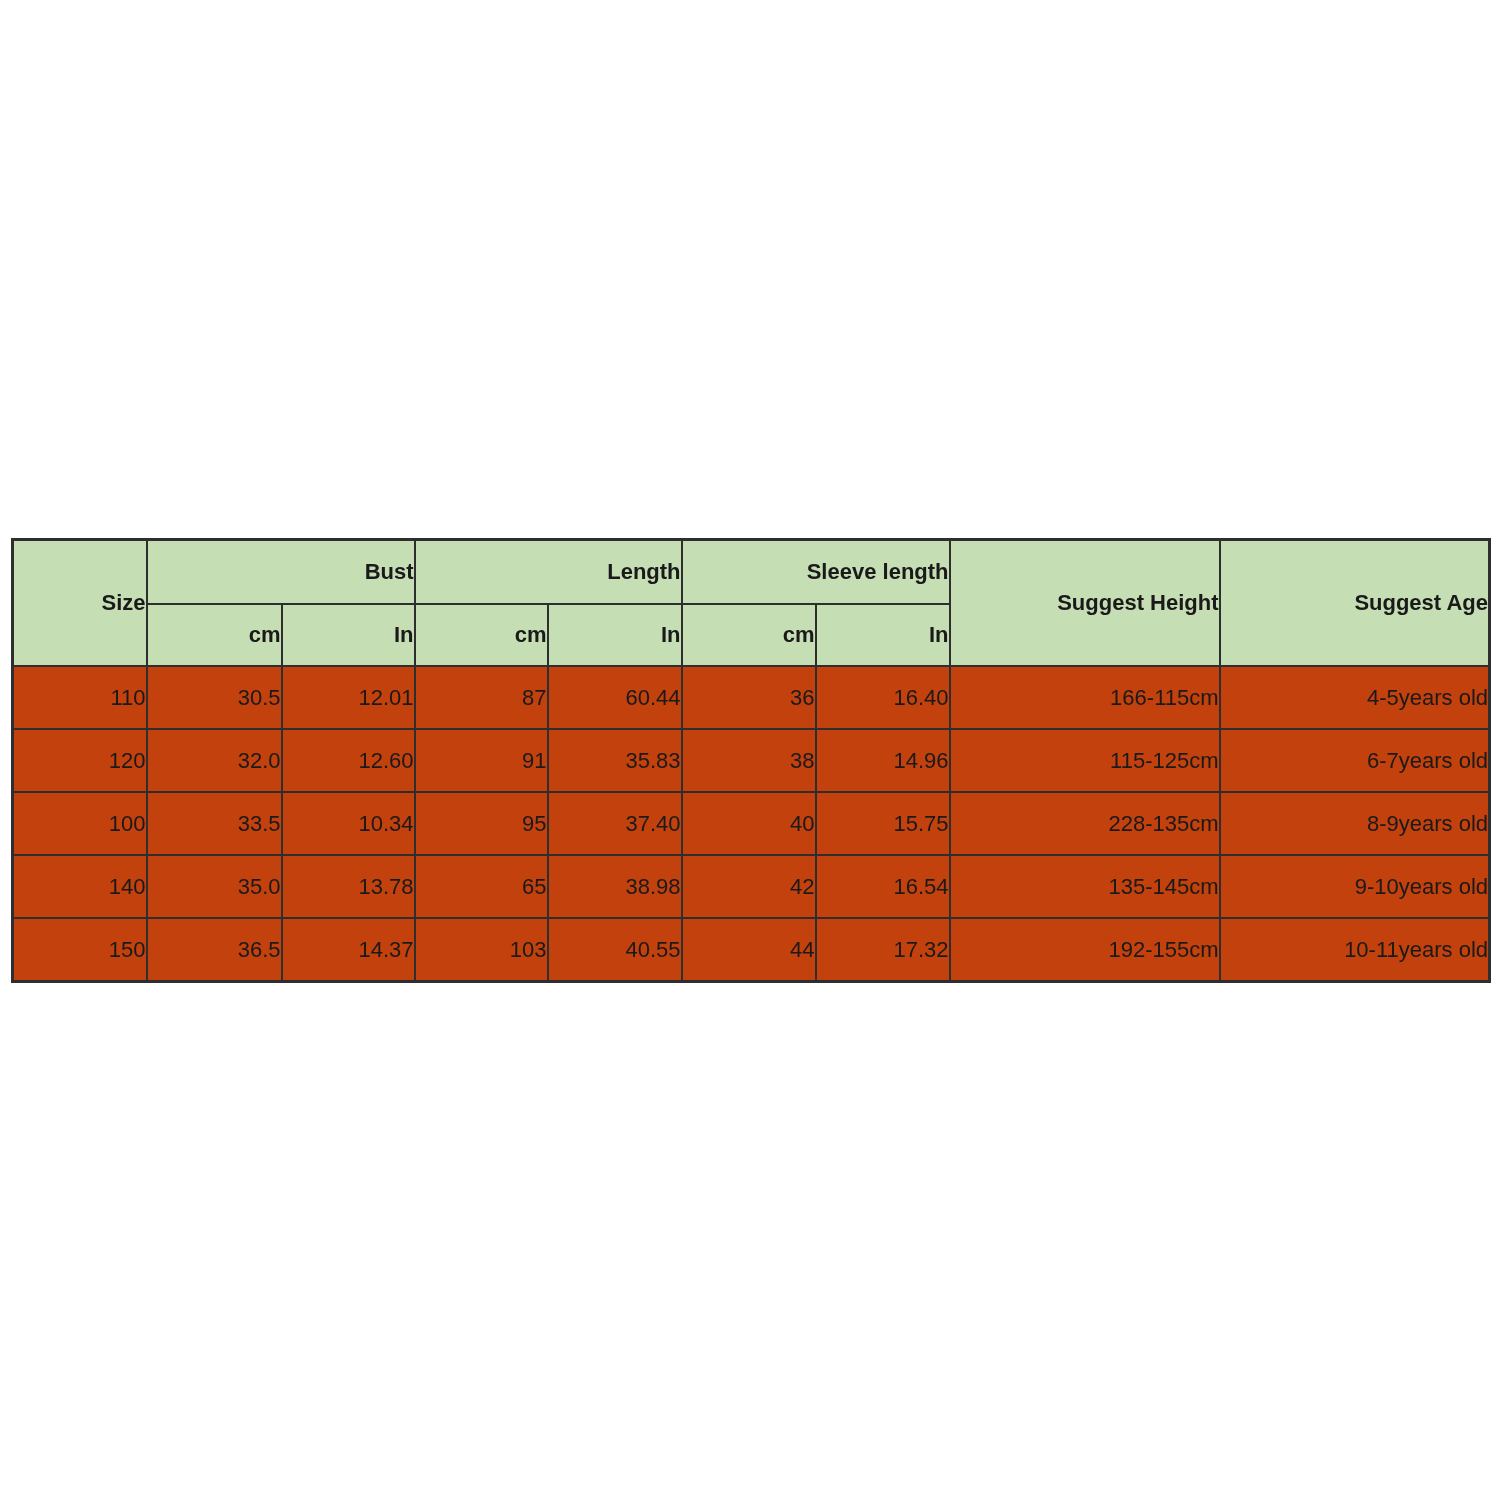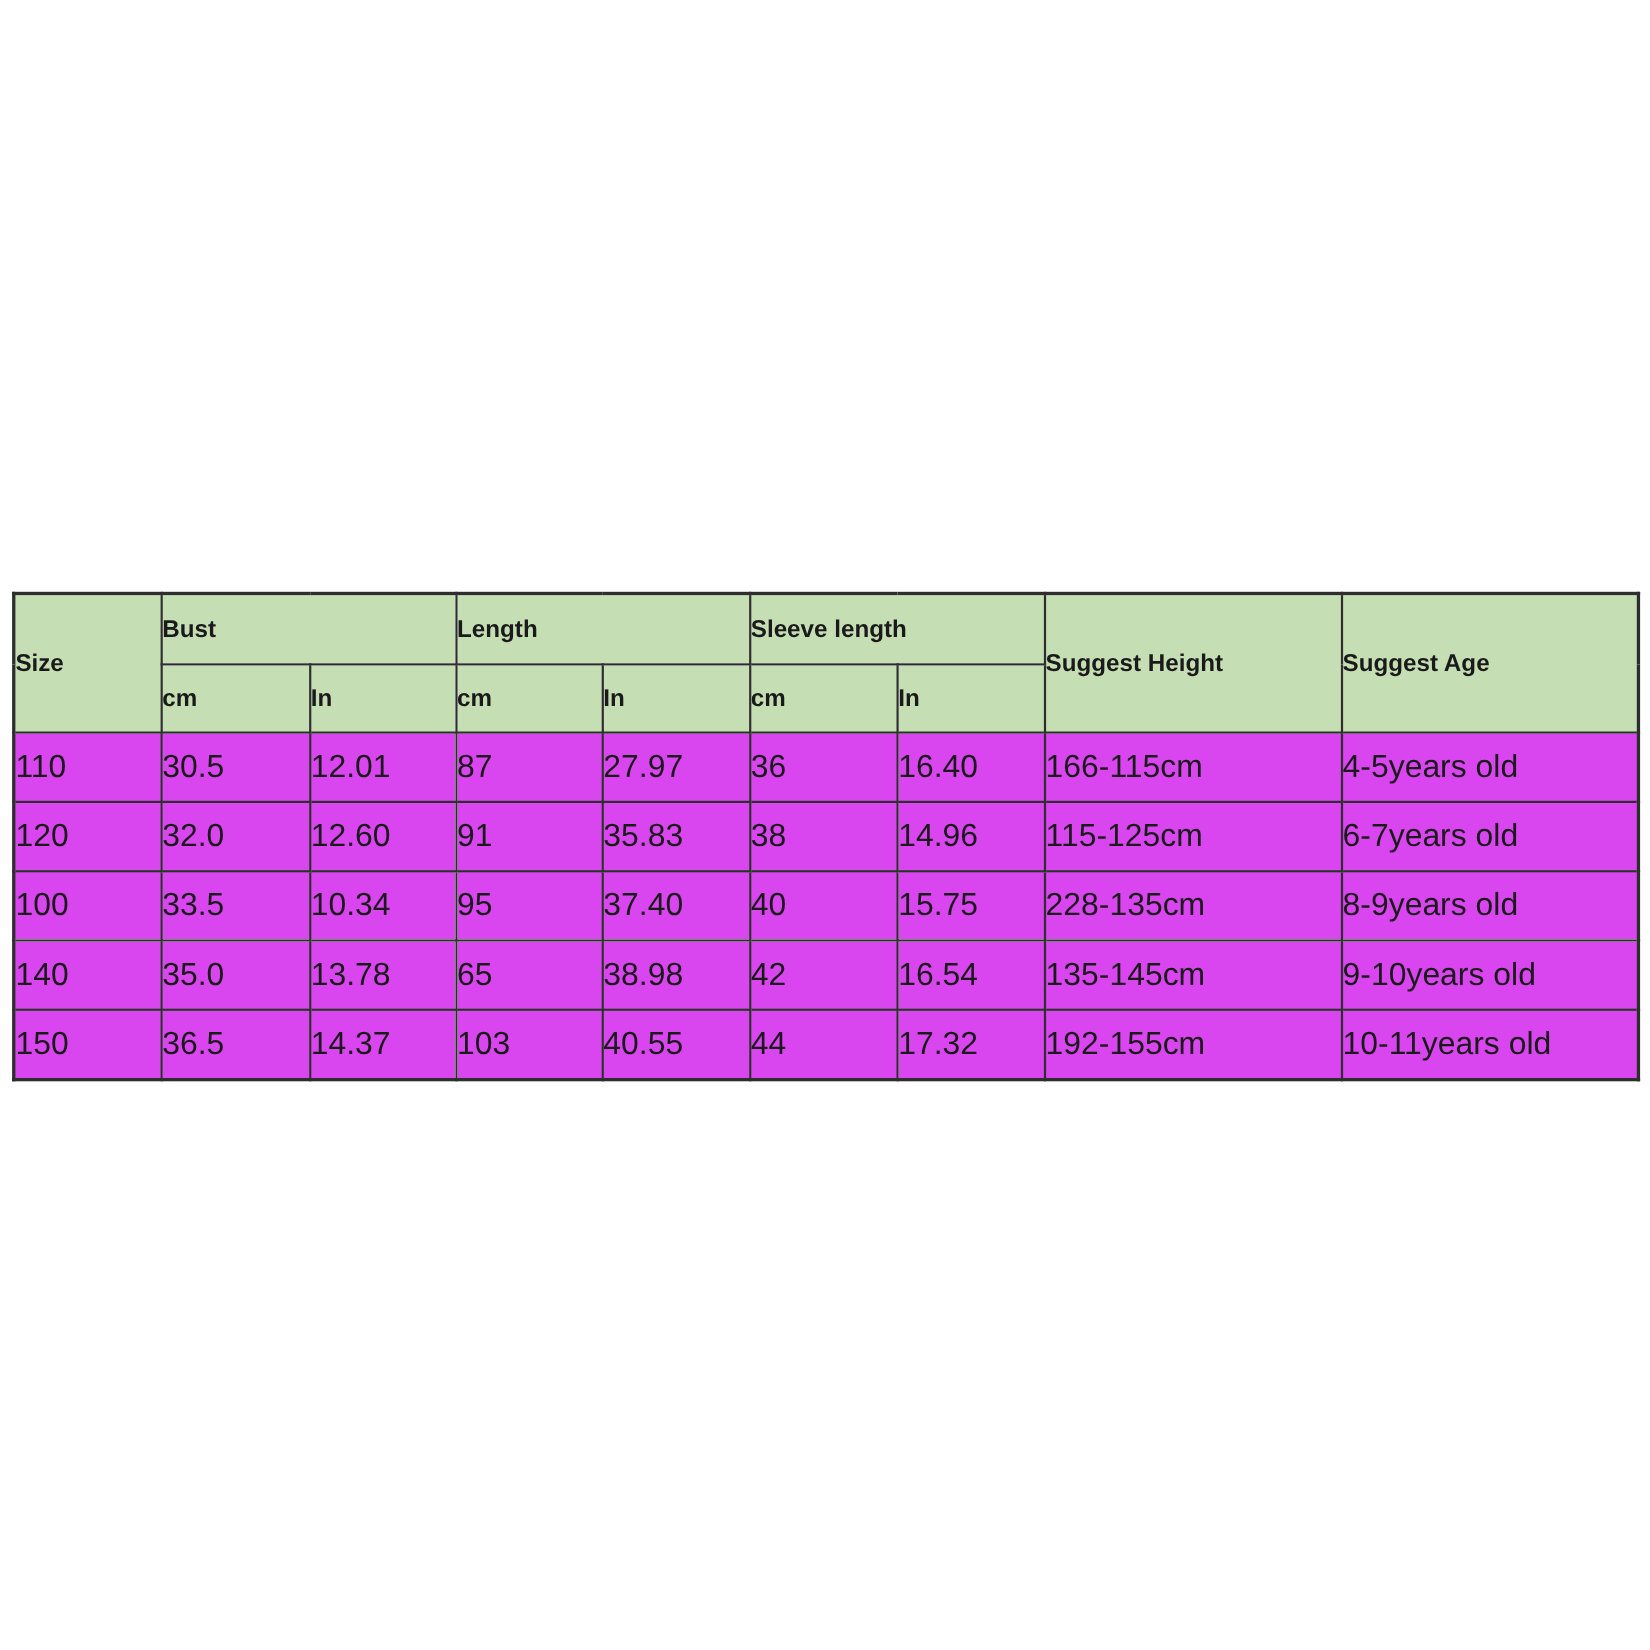--- a/index.html
+++ b/index.html
@@ -20,37 +20,37 @@
     left: 11px;
     top: 538px;
     width: 1477px;
     border-collapse: collapse;
     table-layout: fixed;
     border: 3px solid #2e2e2e;
   }
   table.size-table th,
   table.size-table td {
     border: 2px solid #2e2e2e;
-    text-align: left;
+    text-align: right;
     vertical-align: middle;
     padding: 0;
     overflow: hidden;
     white-space: nowrap;
   }
   table.size-table th {
     background: #c6deb4;
     font-weight: bold;
     font-size: 22px;
   }
   tr.hrow1 th { height: 62px; }
   tr.hrow2 th { height: 60px; }
   table.size-table td {
-    background: #d946ef;
+    background: #c2410c;
     font-weight: normal;
-    font-size: 29px;
+    font-size: 22px;
     height: 61px;
   }
 </style>
 </head>
 <body>
 
 <div class="page">
   <table class="size-table">
     <colgroup>
       <col style="width:134px">
@@ -80,21 +80,21 @@
         <th>cm</th>
         <th>In</th>
       </tr>
     </thead>
     <tbody>
       <tr>
         <td>110</td>
         <td>30.5</td>
         <td>12.01</td>
         <td>87</td>
-        <td>27.97</td>
+        <td>60.44</td>
         <td>36</td>
         <td>16.40</td>
         <td>166-115cm</td>
         <td>4-5years old</td>
       </tr>
       <tr>
         <td>120</td>
         <td>32.0</td>
         <td>12.60</td>
         <td>91</td>

